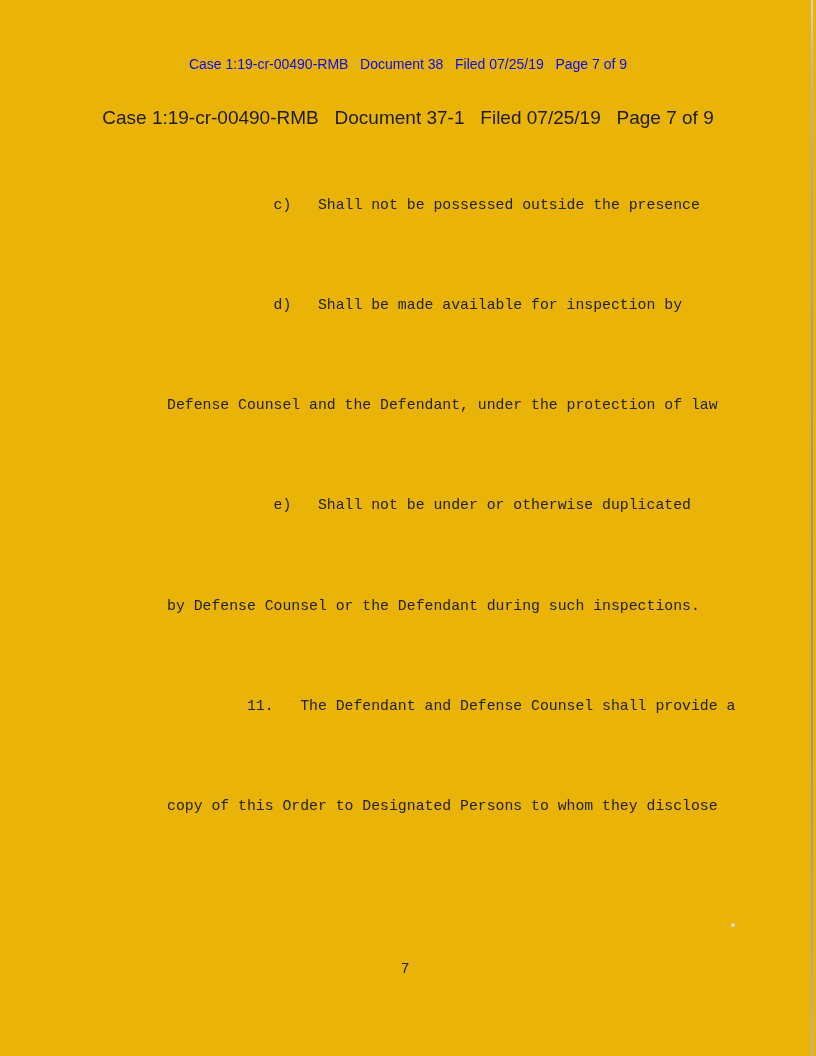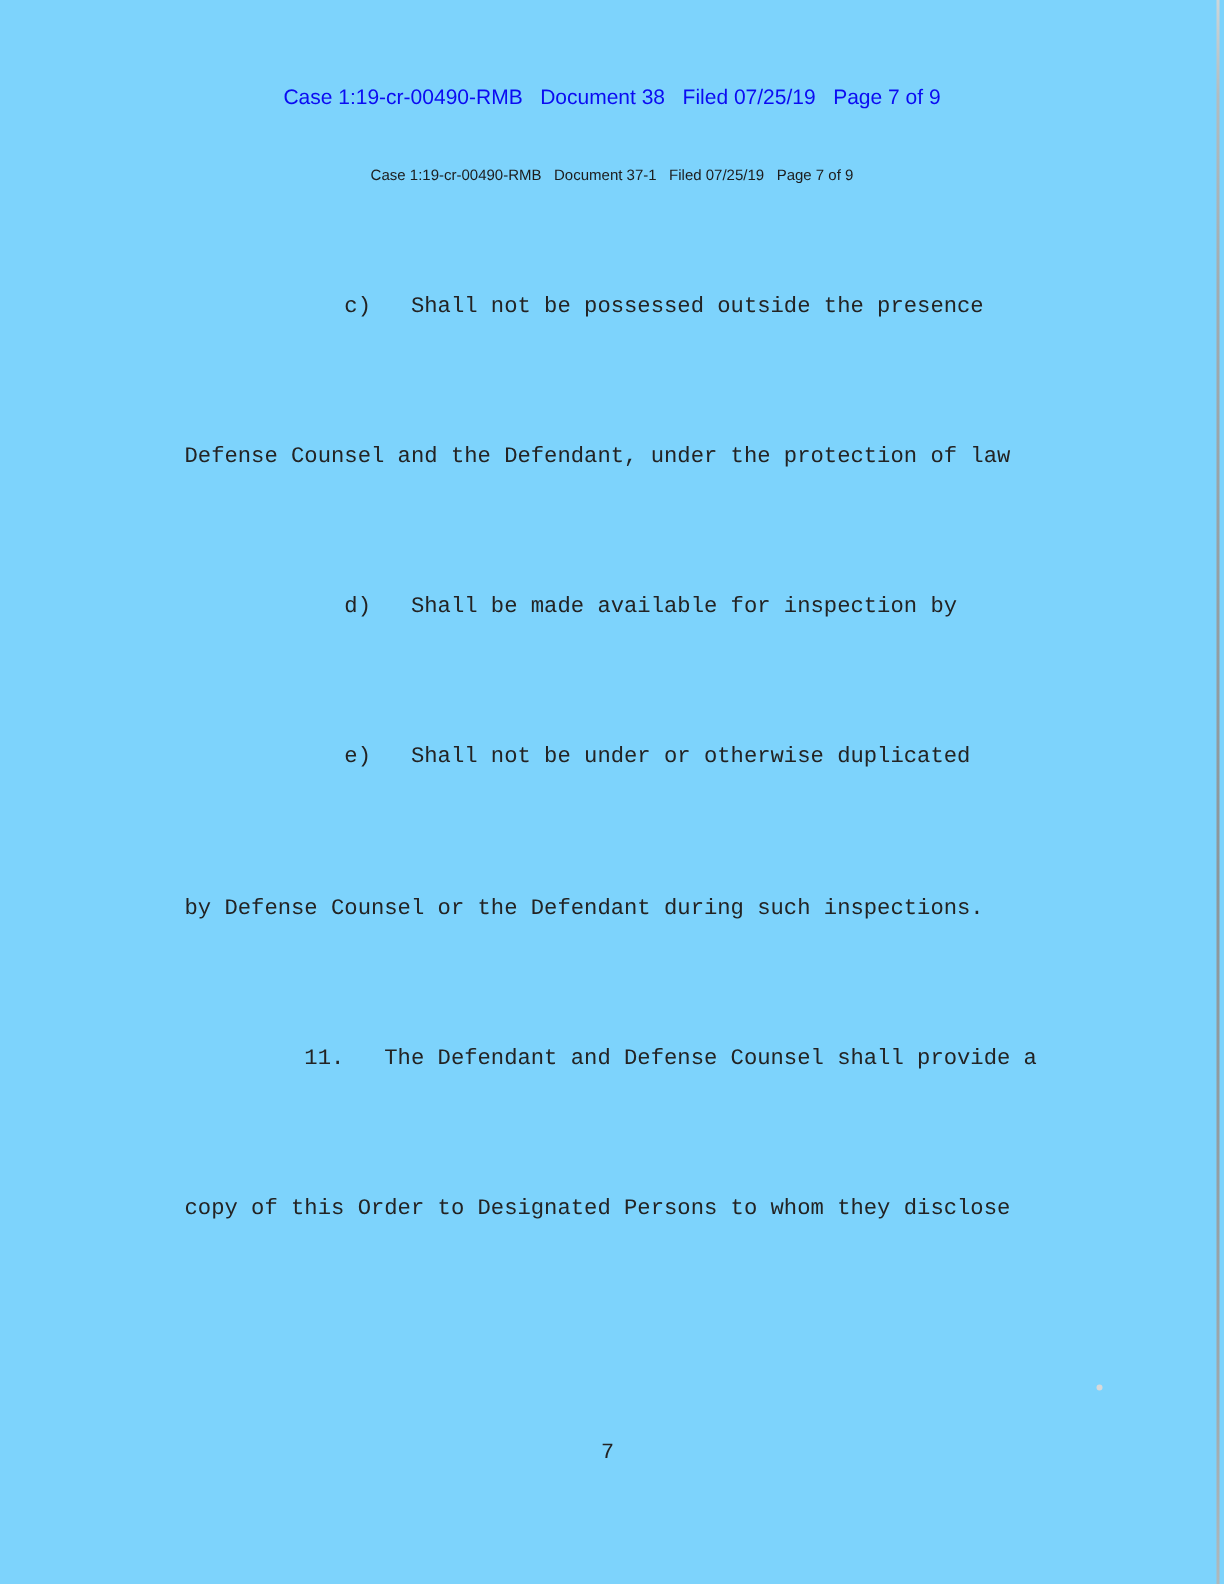--- a/index.html
+++ b/index.html
@@ -4,54 +4,55 @@
 <style>
   html, body {
     margin: 0;
     padding: 0;
     background: #ffffff;
   }
   .page {
     position: relative;
     width: 816px;
     height: 1056px;
-    background: #7dd3fc;
+    background: #eab308;
     overflow: hidden;
     font-family: "Liberation Mono", "DejaVu Sans Mono", monospace;
   }
   .stamp {
     position: absolute;
     top: 19px;
     left: 0;
     right: 0;
     text-align: center;
     font-family: "Liberation Sans", sans-serif;
     white-space: pre;
   }
   .stamp-line-1 {
     font-size: 14px;
     line-height: 18px;
     color: #0b0bf2;
   }
   .stamp-line-2 {
-    font-size: 10px;
+    font-size: 19px;
     line-height: 18px;
     color: #1c1c1c;
   }
   .doc-body {
     position: absolute;
     left: 123px;
     top: 122px;
     font-size: 14.8px;
     line-height: 33.4px;
     color: #232323;
     white-space: pre;
   }
   .line {
     height: 33.4px;
+    margin-left: 44px;
   }
   .page-number {
     position: absolute;
     top: 961px;
     left: 0;
     right: 6px;
     text-align: center;
     font-size: 14.5px;
     color: #232323;
   }
@@ -89,22 +90,22 @@
 
 <div class="page">
 
   <div class="stamp">
     <div class="stamp-line-1">Case 1:19-cr-00490-RMB   Document 38   Filed 07/25/19   Page 7 of 9</div>
     <div class="stamp-line-2">Case 1:19-cr-00490-RMB   Document 37-1   Filed 07/25/19   Page 7 of 9</div>
   </div>
 
   <div class="doc-body">
     <div class="line">            c)   Shall not be possessed outside the presence</div>
+    <div class="line">            d)   Shall be made available for inspection by</div>
     <div class="line">Defense Counsel and the Defendant, under the protection of law</div>
-    <div class="line">            d)   Shall be made available for inspection by</div>
     <div class="line">            e)   Shall not be under or otherwise duplicated</div>
     <div class="line">by Defense Counsel or the Defendant during such inspections.</div>
     <div class="line">         11.   The Defendant and Defense Counsel shall provide a</div>
     <div class="line">copy of this Order to Designated Persons to whom they disclose</div>
     
     
     
     
     
     

